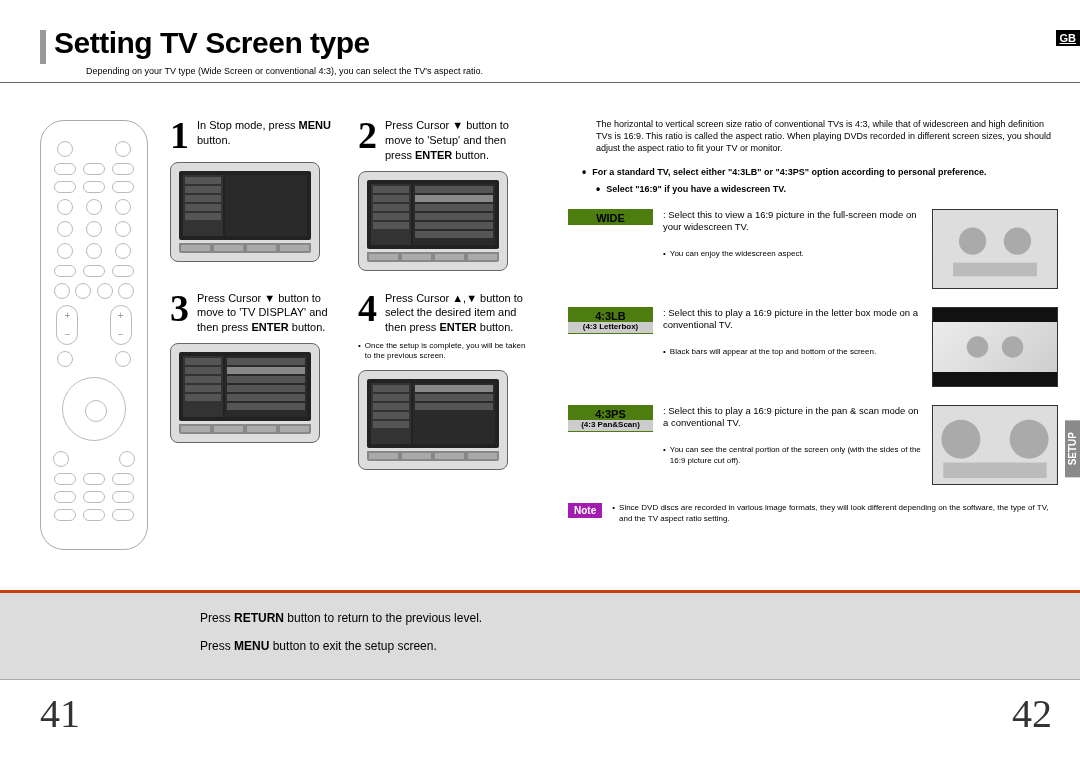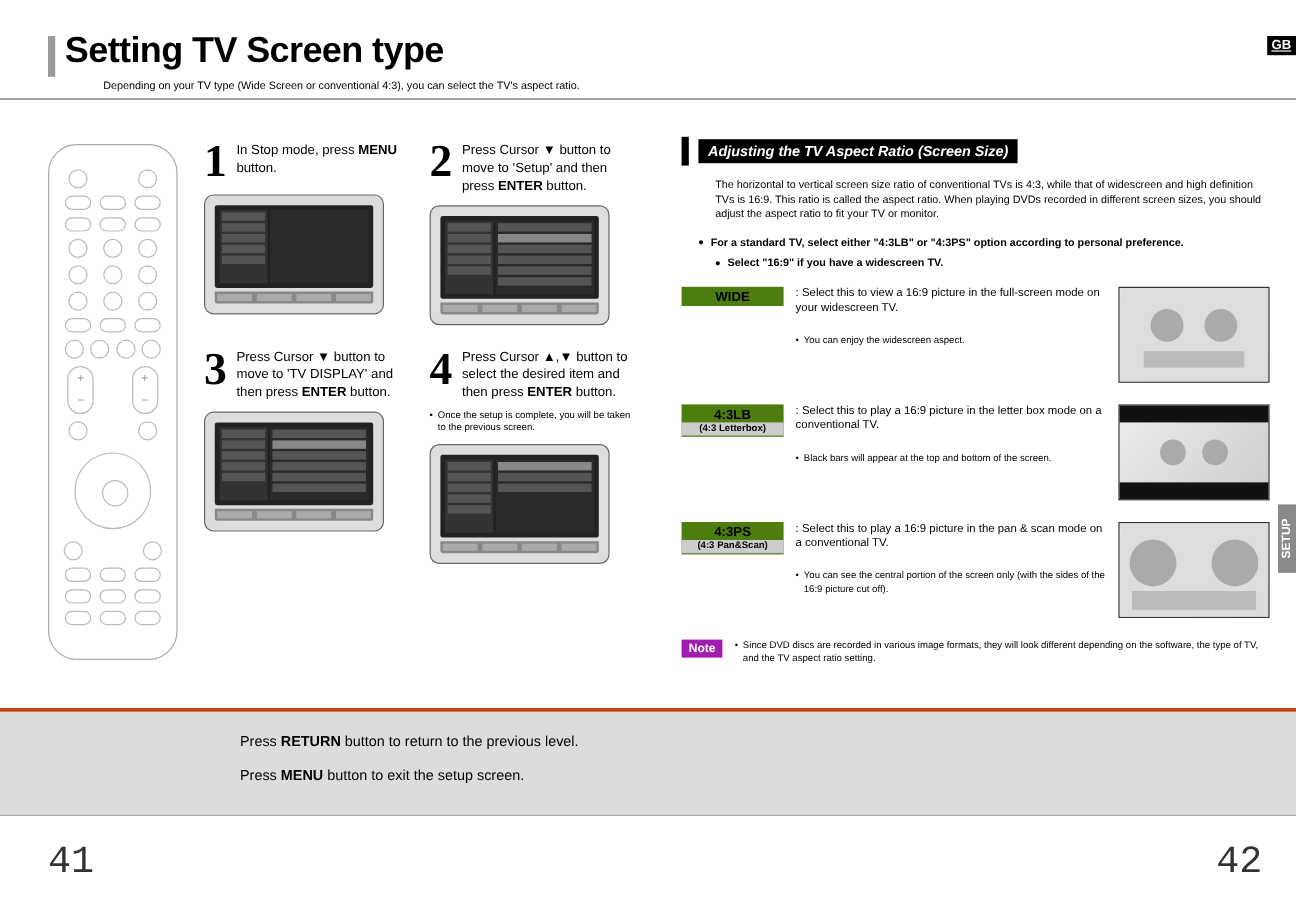--- a/index.html
+++ b/index.html
@@ -212,22 +212,22 @@
     position: absolute;
     left: 0; right: 0; top: 590px; height: 90px;
     background: #dcdcdc;
     border-top: 3px solid #c2410c;
     border-bottom: 1px solid #aaa;
     padding: 18px 0 0 200px;
   }
   .footer-line { font-size: 12px; margin-bottom: 14px; }
   .page-num-left, .page-num-right {
     position: absolute; bottom: 26px;
-    font-size: 32px; color: #333;
-    font-family: Liberation Mono, monospace;
+    font-size: 40px; color: #333;
+    font-family: Liberation Serif, serif;
   }
   .page-num-left { left: 40px; }
   .page-num-right { right: 28px; }
 </style>
 </head>
 <body>
 
 <div class="page">
   <div class="gb-tab">GB</div>
   <div class="title-rule"></div>
@@ -444,23 +444,20 @@
               <span></span>
               <span></span>
               <span></span>
             </div>
         </div>
       </div>
     </div>
   </div>
 
   <div class="right-col">
-    <div class="heading-box">
-      <span class="heading-box-inner">Adjusting the TV Aspect Ratio (Screen Size)</span>
-    </div>
     <div class="intro">The horizontal to vertical screen size ratio of conventional TVs is 4:3, while that of widescreen and high definition TVs is 16:9. This ratio is called the aspect ratio. When playing DVDs recorded in different screen sizes, you should adjust the aspect ratio to fit your TV or monitor.</div>
     <div class="bullet-line">
         <span>For a standard TV, select either "4:3LB" or "4:3PS" option according to personal preference.</span>
       </div>
     <div class="bullet-line" style="margin-left:28px;">
         <span>Select "16:9" if you have a widescreen TV.</span>
       </div>
 
     <div class="options">
       <div class="opt-row">

